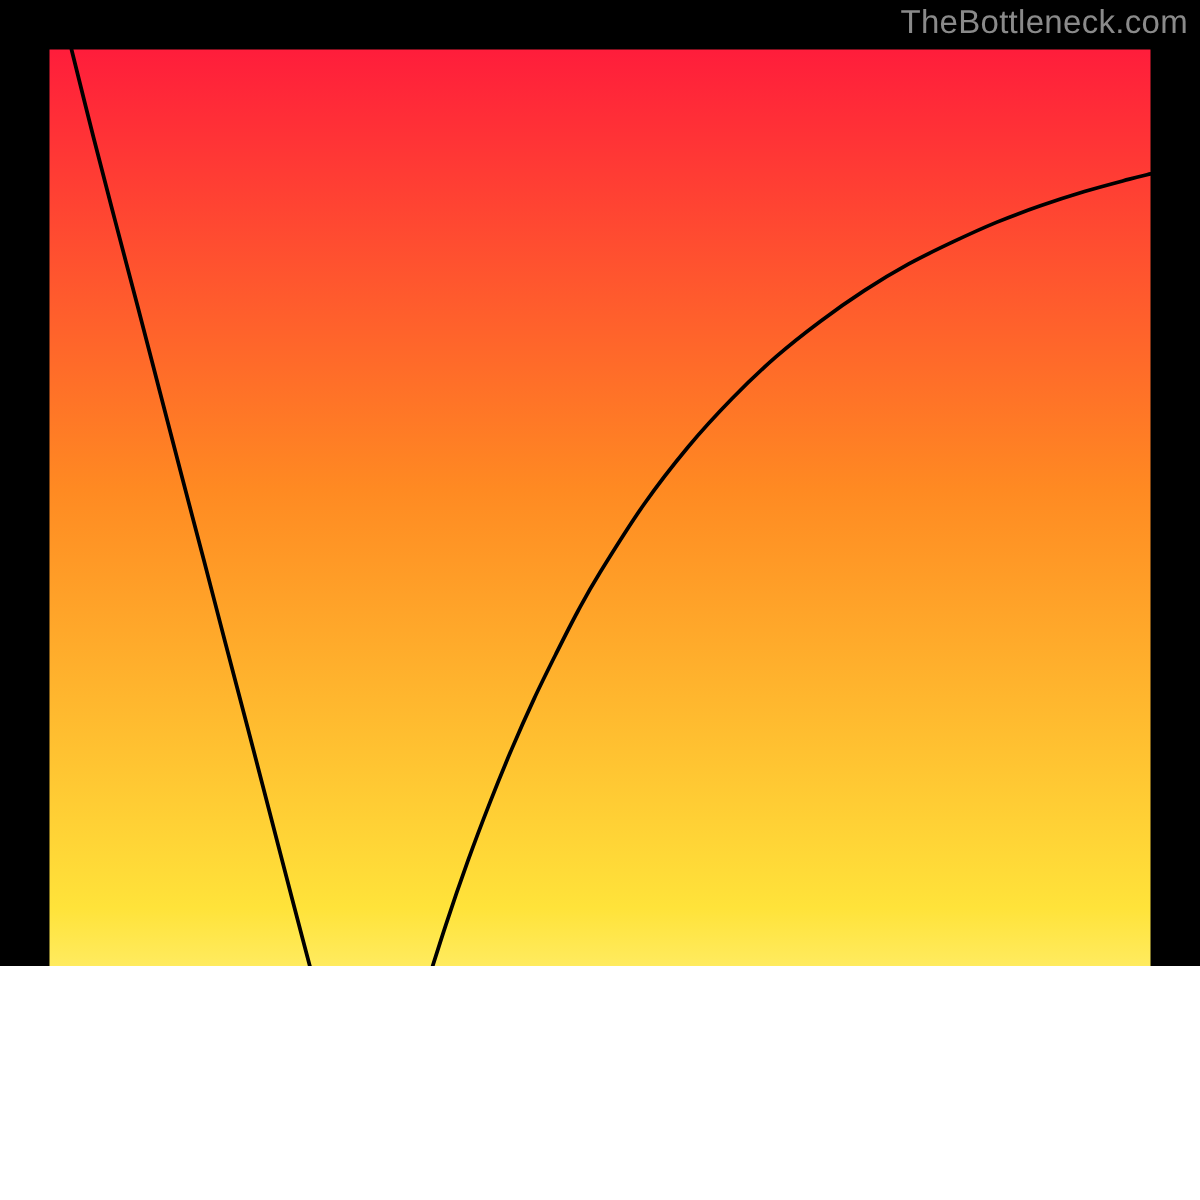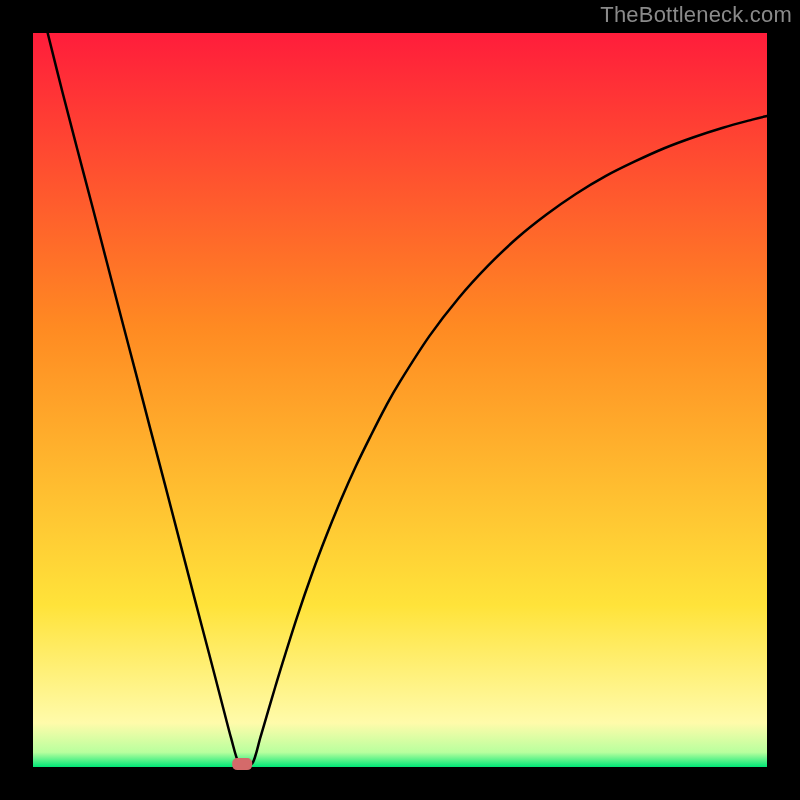--- a/index.html
+++ b/index.html
@@ -4,21 +4,21 @@
 <style>
   body {
     margin: 0;
     padding: 0;
     background: #fff;
     font-family: Arial, Helvetica, sans-serif;
   }
   .wrap {
     position: relative;
     width: 800px;
-    height: 800px;
+    height: 644px;
     text-align: center;
   }
   .watermark {
     position: absolute;
     top: 2px;
     right: 8px;
     color: #8a8a8a;
     font-size: 22px;
     letter-spacing: 0.2px;
     font-weight: 400;

